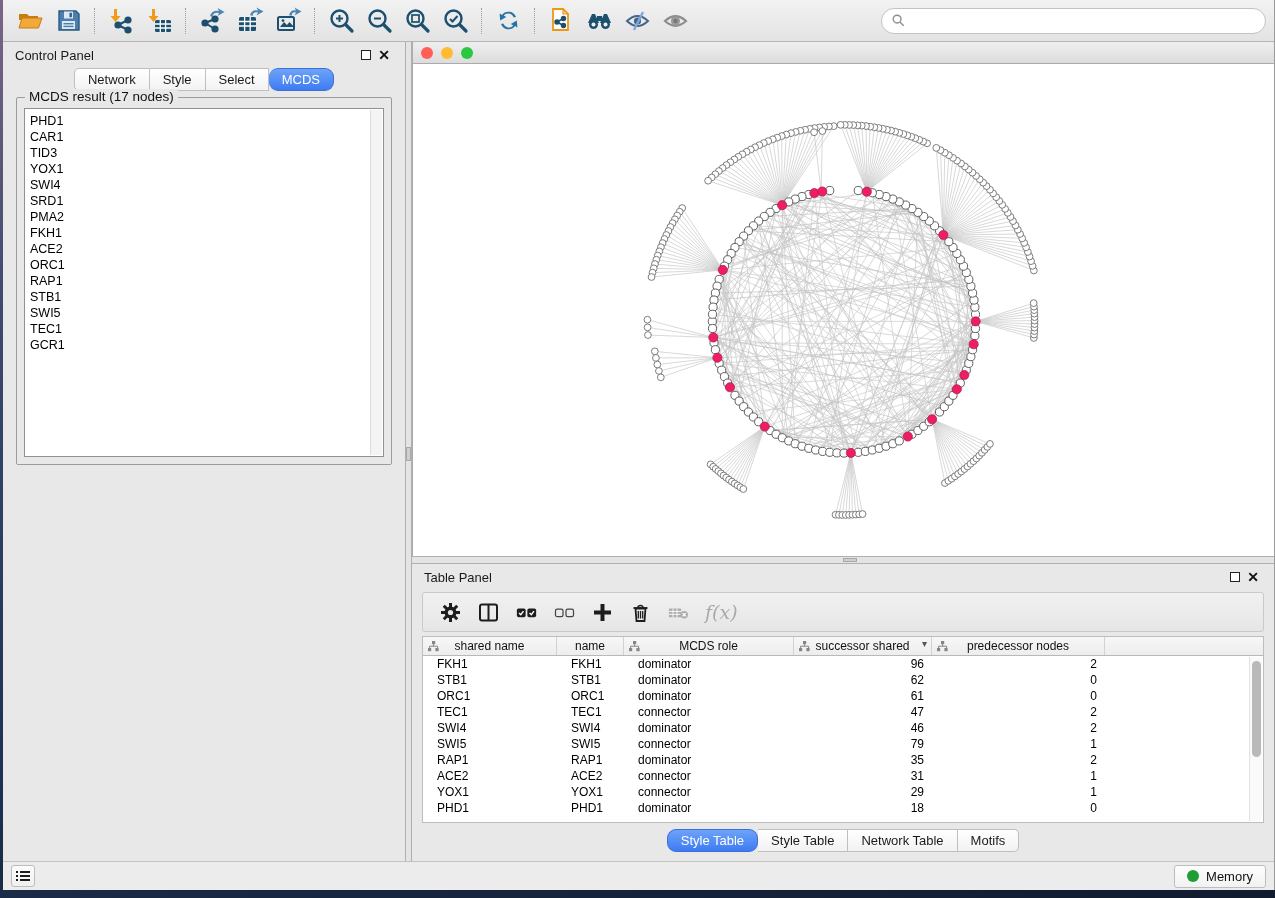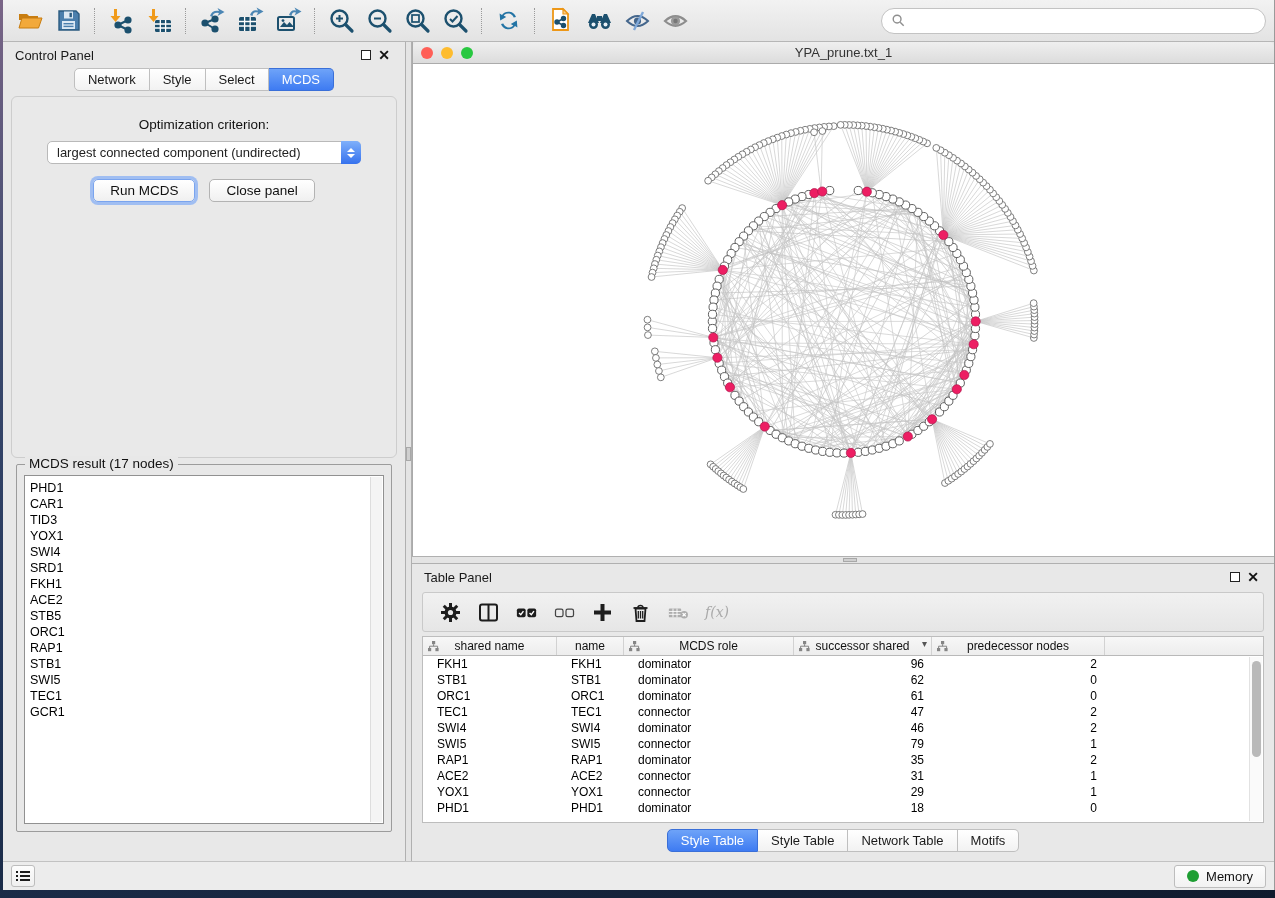--- a/index.html
+++ b/index.html
@@ -37,21 +37,21 @@
   .wbtn { background:none; border:none; width:18px; height:18px; display:flex; align-items:center; justify-content:center; cursor:default; color:#111; }
   .float-glyph { width:10px; height:10px; border:1.6px solid #222; background:#fff; }
   .close-glyph { font-size:14px; font-weight:bold; line-height:1; }
   .seg-tabs { display:flex; justify-content:center; }
   .seg {
     border:1px solid #bfbfbf; border-left:none; background:linear-gradient(#ffffff,#f2f2f2);
     padding:0 13px; height:23px; line-height:21px; font-size:13px; color:#1a1a1a; cursor:default;
   }
   .seg:first-child { border-left:1px solid #bfbfbf; border-radius:5px 0 0 5px; }
   .seg:last-child { border-radius:0 5px 5px 0; }
-  .seg.active { background:linear-gradient(#6ea3f8,var(--accent)); color:#fff; border-color:#3a6fd8; }
+  .seg.active { background:linear-gradient(#6ea3f8,var(--accent)); color:#fff; border-color:#3a6fd8;border-radius:9px; }
   .cp-content {
     margin:5px 8px 0 8px; height:362px; flex:0 0 auto;
     background:#e9e9e9; border:1px solid #cdcdcd; border-radius:6px;
     display:flex; flex-direction:column; align-items:center;
   }
   .opt-label { margin-top:20px; font-size:13.5px; color:#111; }
   .dropdown {
     margin-top:9px; width:314px; height:23px; background:#fff; border:1px solid #b9b9b9;
     border-radius:5px; display:flex; align-items:center; position:relative; cursor:default;
   }
@@ -100,21 +100,21 @@
   .net-canvas { flex:1; background:#fff; position:relative; overflow:hidden; }
   .net-canvas svg { position:absolute; inset:0; }
   
   .tpanel { flex:1; background:#e8e8e8; display:flex; flex-direction:column; min-height:0; }
   .tp-toolbar {
     margin:2px 10px 0 10px; height:40px; background:linear-gradient(#f1f1f1,#e6e6e6);
     border:1px solid #c9c9c9; border-radius:3px; display:flex; align-items:center; padding:0 10px; gap:4px;
   }
   .tp-btn { background:none; border:none; width:34px; height:32px; display:flex; align-items:center; justify-content:center; cursor:default; }
   .tp-btn svg { width:21px; height:21px; }
-  .fx-label { font-family:"DejaVu Serif","Liberation Serif",serif; font-style:italic; font-size:14px; color:#a9a9a9; padding:0 6px; }
+  .fx-label { font-family:"DejaVu Serif","Liberation Serif",serif; font-style:italic; font-size:19px; color:#a9a9a9; padding:0 6px; }
   .tbl-wrap { margin:4px 10px 0 10px; flex:0 0 187px; background:#fff; border:1px solid #bdbdbd; position:relative; overflow:hidden; }
   .tbl-head { display:flex; height:19px; background:linear-gradient(#f7f7f7,#ededed); border-bottom:1px solid #b9b9b9; }
   .th {
     position:relative; display:flex; align-items:center; justify-content:center;
     font-size:12px; color:#111; border-right:1px solid #d2d2d2; height:100%;
   }
   .th .cticon { position:absolute; left:5px; top:4px; }
   .th .sort { position:absolute; right:4px; top:1px; color:#555; font-size:10px; }
   .trow { display:flex; height:16px; font-size:12px; color:#000; }
   .td { padding:1px 0 0 14px; white-space:nowrap; overflow:hidden; }
@@ -302,47 +302,33 @@
         <button class="wbtn">
             <span class="close-glyph">✕</span>
           </button>
       </div>
       <div class="seg-tabs" id="cp-tabs">
           <button class="seg">Network</button>
           <button class="seg">Style</button>
           <button class="seg">Select</button>
           <button class="seg active">MCDS</button>
         </div>
-      <div class="cp-content">
-        <div class="opt-label">Optimization criterion:</div>
-        <div class="dropdown">
-          <span class="val">largest connected component (undirected)</span>
-          <span class="dd-step">
-              <i class="up"></i>
-              <i class="dn"></i>
-            </span>
-        </div>
-        <div class="btn-row">
-          <button class="mac-btn focused">Run MCDS</button>
-          <button class="mac-btn">Close panel</button>
-        </div>
-      </div>
       <div class="result-group">
         <span class="result-legend">MCDS result (17 nodes)</span>
         <div class="result-list" id="mcds-list">
           <div class="result-scroll"></div>
         <div>PHD1</div>
             <div>CAR1</div>
             <div>TID3</div>
             <div>YOX1</div>
             <div>SWI4</div>
             <div>SRD1</div>
+            <div>PMA2</div>
             <div>FKH1</div>
             <div>ACE2</div>
-            <div>STB5</div>
             <div>ORC1</div>
             <div>RAP1</div>
             <div>STB1</div>
             <div>SWI5</div>
             <div>TEC1</div>
             <div>GCR1</div>
           </div>
       </div>
     </div>
 
@@ -351,21 +337,20 @@
       </div>
 
     <div class="rightcol">
       <div class="netwin">
         <div class="net-titlebar">
           <div class="lights">
             <span class="light" style="background:var(--tred)"></span>
             <span class="light" style="background:var(--tyel)"></span>
             <span class="light" style="background:var(--tgrn)"></span>
           </div>
-          <div class="net-title">YPA_prune.txt_1</div>
         </div>
         <div class="net-canvas">
           <svg id="net-svg" viewBox="0 0 863 492" preserveAspectRatio="none">
               <line x1="370.0" y1="141.5" x2="557.1" y2="300.1" stroke="#c9c9c9" stroke-width="0.8" opacity="0.85"></line>
               <line x1="370.0" y1="141.5" x2="346.5" y2="157.4" stroke="#c9c9c9" stroke-width="0.8" opacity="0.85"></line>
               <line x1="370.0" y1="141.5" x2="506.1" y2="148.7" stroke="#c9c9c9" stroke-width="0.8" opacity="0.85"></line>
               <line x1="370.0" y1="141.5" x2="370.2" y2="374.6" stroke="#c9c9c9" stroke-width="0.8" opacity="0.85"></line>
               <line x1="370.0" y1="141.5" x2="562.3" y2="236.6" stroke="#c9c9c9" stroke-width="0.8" opacity="0.85"></line>
               <line x1="370.0" y1="141.5" x2="446.3" y2="389.2" stroke="#c9c9c9" stroke-width="0.8" opacity="0.85"></line>
               <line x1="370.0" y1="141.5" x2="537.1" y2="178.1" stroke="#c9c9c9" stroke-width="0.8" opacity="0.85"></line>

